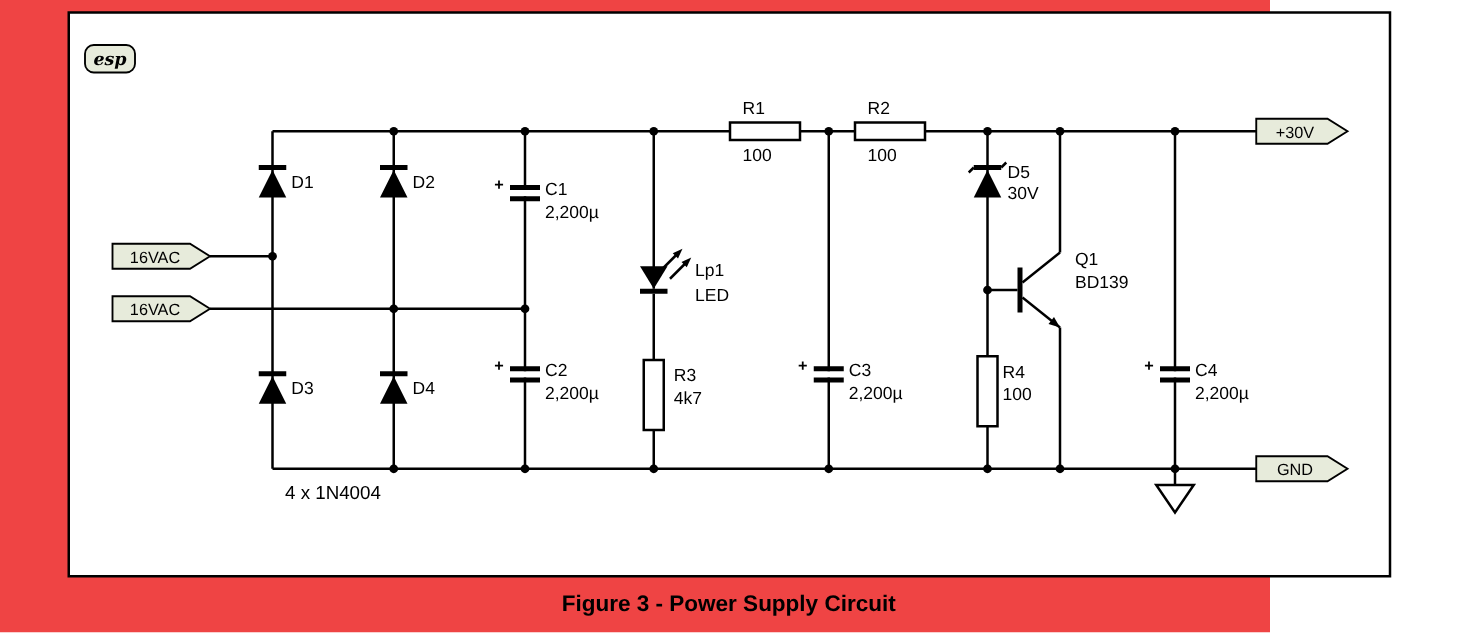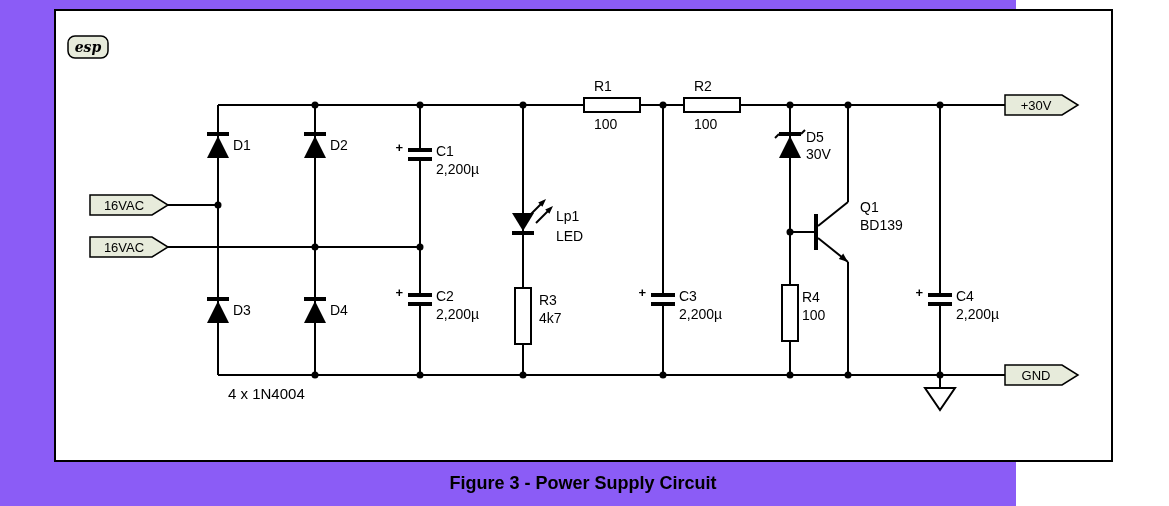--- a/index.html
+++ b/index.html
@@ -1,16 +1,16 @@
 <!DOCTYPE html>
 <html><head>
 <meta charset="utf-8">
 <style>
   html,body{margin:0;padding:0;background:#ffffff;}
-  .page{position:relative;width:1016px;height:506px;background:#8b5cf6;font-family:"Liberation Sans",sans-serif;}
+  .page{position:relative;width:1016px;height:506px;background:#ef4444;font-family:"Liberation Sans",sans-serif;}
   svg text{fill:#000000;font-family:"Liberation Sans",sans-serif;}
   .wire{stroke:#000000;stroke-width:2;fill:none;}
   .thin{stroke:#000000;stroke-width:2;fill:none;}
   .comp{fill:#ffffff;stroke:#000000;stroke-width:2;}
   .blk{fill:#000000;stroke:none;}
   .dot{fill:#000000;stroke:none;}
   .tag{fill:#e7ebdb;stroke:#000000;stroke-width:1.5;}
   .lbl{font-size:14px;}
   .tagtxt{font-size:13px;text-anchor:middle;}
   .plus{font-size:13px;font-weight:bold;text-anchor:end;}

